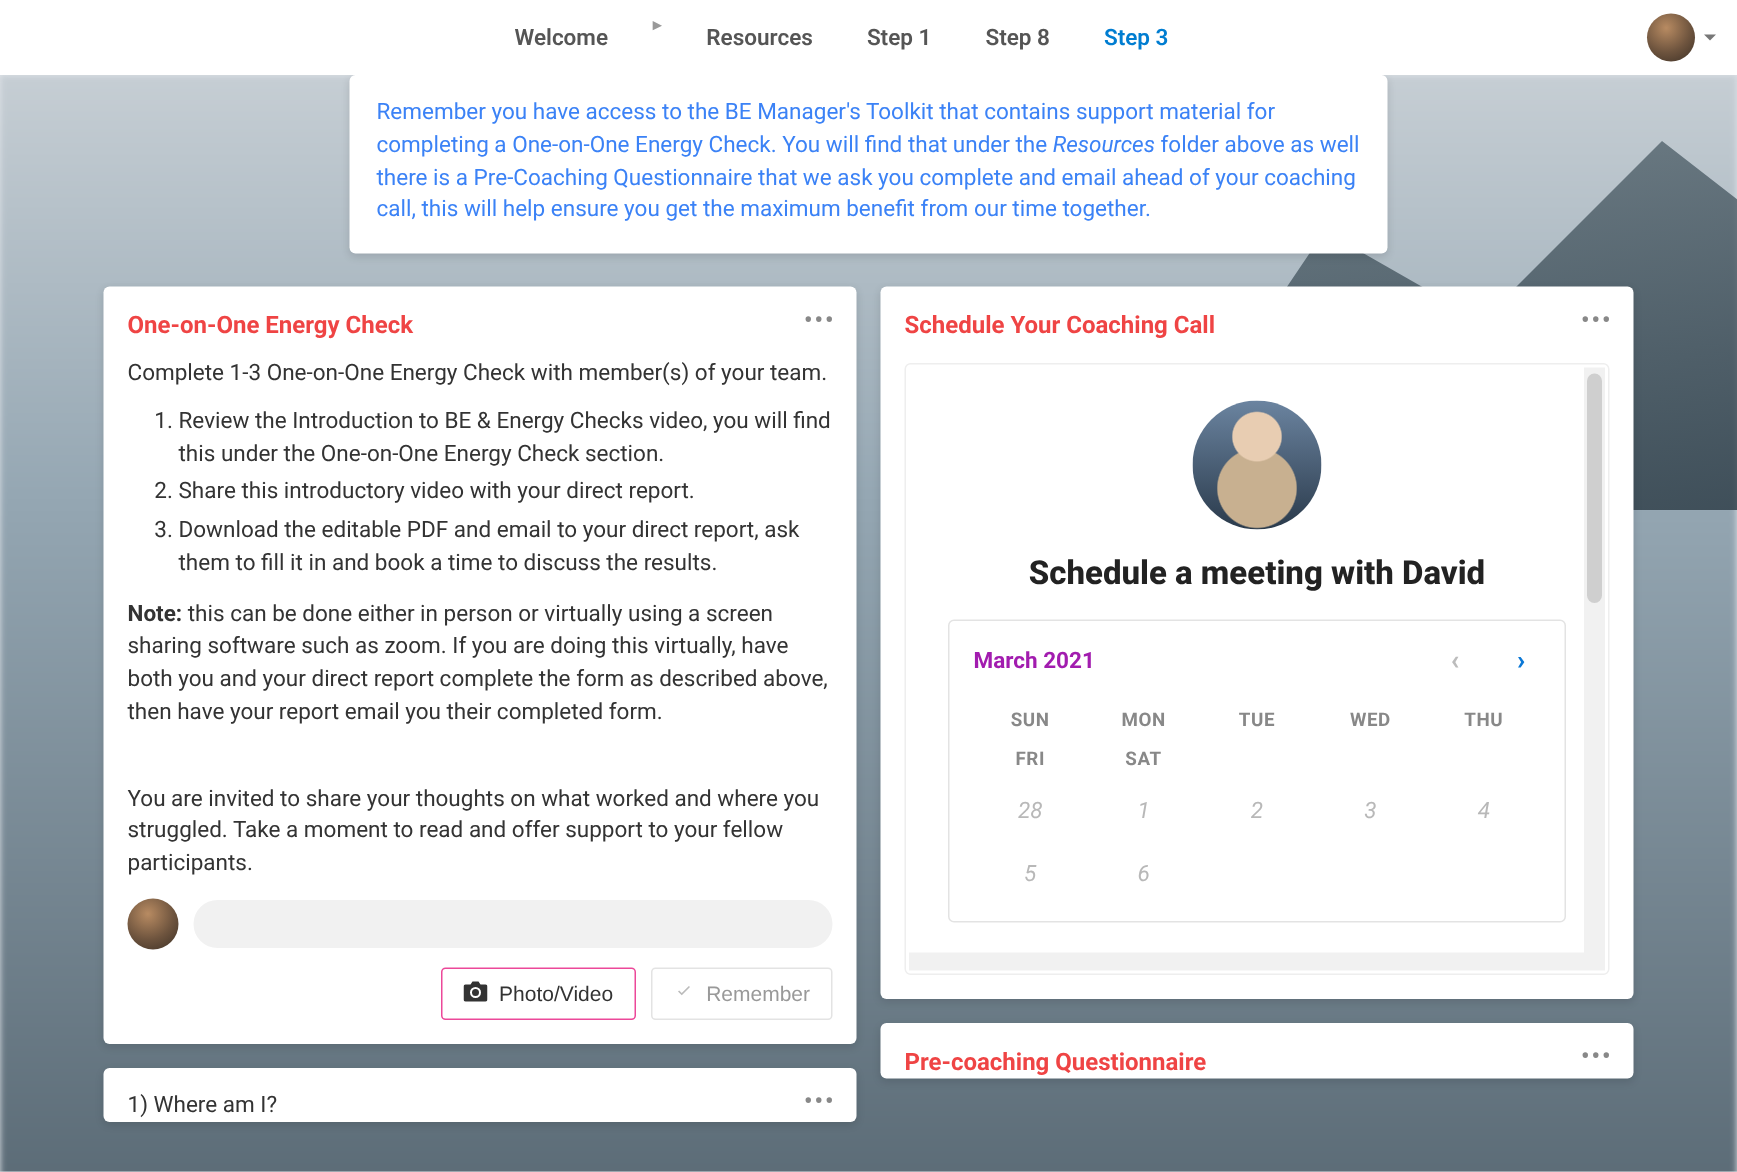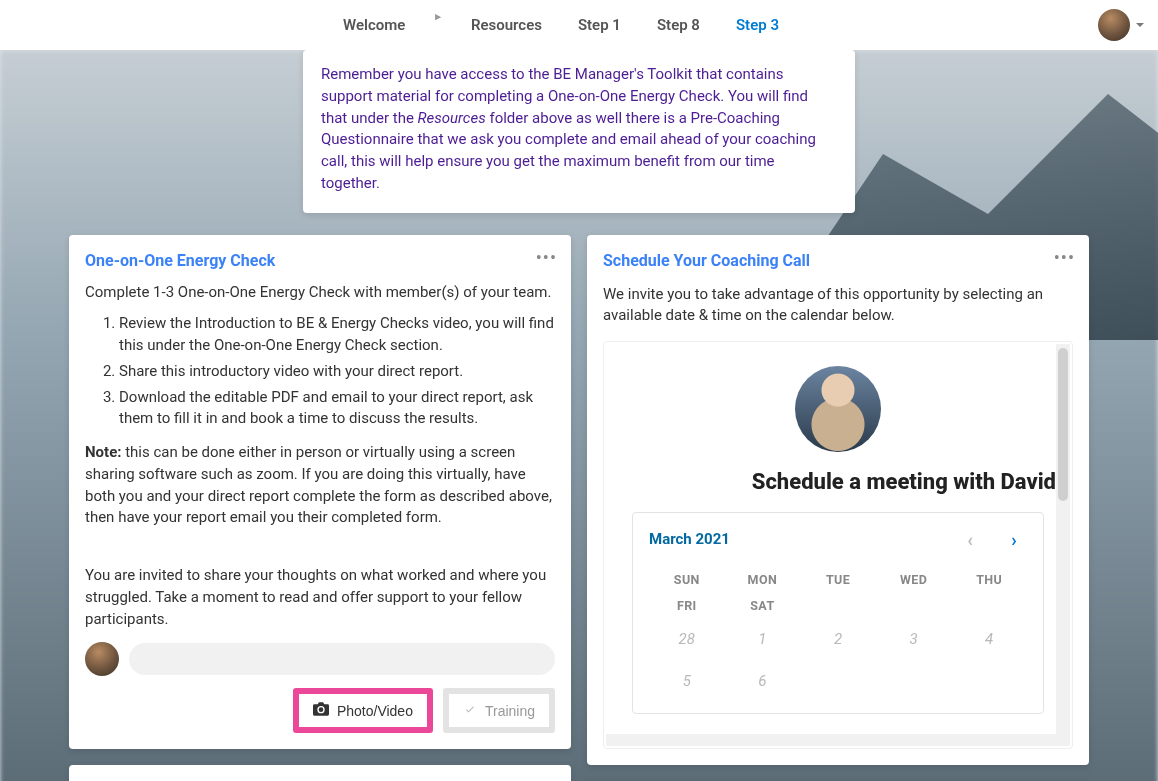--- a/index.html
+++ b/index.html
@@ -64,28 +64,28 @@
   
   .page {
     position: relative;
     z-index: 1;
     width: 1020px;
     margin: 0 auto;
     padding-top: 0;
   }
   .intro-card {
     background: #fff;
-    width: 552px;
+    width: 692px;
     margin: 0 auto;
     padding: 14px 18px 18px 18px;
     border-radius: 4px;
     box-shadow: 0 2px 6px rgba(0,0,0,.12);
     font-size: 15px;
     line-height: 1.45;
-    color:#4c1d95;
+    color:#3b82f6;
   }
   .intro-card .intro-resources { font-style: italic; }
   .cols {
     display: flex;
     gap: 16px;
     margin-top: 22px;
     align-items: flex-start;
   }
   .col-left, .col-right { flex: 1 1 50%; display: flex; flex-direction: column; gap: 16px; }
   .card {
@@ -95,21 +95,21 @@
     padding: 14px 16px 16px 16px;
     font-size: 15px;
     line-height: 1.45;
     color:#333;
     position: relative;
   }
   .card-title {
     font-size: 16px;
     font-weight: 700;
     margin-bottom: 10px;
-    color:#3b82f6;
+    color:#ef4444;
   }
   .card-dots {
     position: absolute; top: 10px; right: 14px;
     color:#888; font-size:18px; letter-spacing: 1px;
     cursor: pointer;
   }
   .card ol { list-style: decimal; margin: 10px 0 10px 34px; }
   .card ol li { margin-bottom: 4px; }
   .note-line { margin-top: 12px; }
   .note-line b { font-weight: 700; }
@@ -128,21 +128,21 @@
     flex:1;
     height:32px;
     background:#f1f1f1;
     border-radius:16px;
   }
   .composer-actions {
     margin-top: 12px;
     display:flex; justify-content:flex-end; gap:10px;
   }
   .btn {
-    border:6px solid #ec4899;
+    border:1px solid #ec4899;
     background:#fff;
     padding:8px 14px;
     font-size:14px;
     color:#333;
     display:flex; align-items:center; gap:8px;
     cursor:pointer;
     border-radius:3px;
   }
   .btn.publish { color:#999; border-color:#e3e3e3; }
   .cam-icon svg { width:16px; height:14px; }
@@ -169,34 +169,34 @@
   }
   .sched-avatar {
     width:86px; height:86px; border-radius:50%;
     margin: 0 auto 14px auto;
     background:
       radial-gradient(circle at 50% 28%, #e8cdb2 0 16px, transparent 17px),
       radial-gradient(circle at 50% 68%, #c8b090 0 26px, transparent 27px),
       linear-gradient(180deg,#6b84a0,#2a3a4b);
   }
   .sched-title {
-    font-size:22px; font-weight:800; text-align:right;
+    font-size:22px; font-weight:800; text-align:center;
     color:#222;
     margin-bottom:14px;
   }
   .cal {
     border:1px solid #e3e3e3; border-radius:4px;
     padding: 14px 16px 10px 16px;
     margin: 0 12px 18px 12px;
   }
   .cal-hdr {
     display:flex; align-items:center; justify-content:space-between;
     margin-bottom:14px;
   }
-  .cal-month { font-weight:700; color:#0369a1; font-size:15px; }
+  .cal-month { font-weight:700; color:#a21caf; font-size:15px; }
   .cal-navbtn {
     color:#0b78d6; font-size:18px; font-weight:800;
     width:26px; height:26px; display:flex; align-items:center; justify-content:center;
     cursor:pointer;
   }
   .cal-navbtn.prev { color:#bcbcbc; }
   .cal-dow, .cal-row {
     display:grid; grid-template-columns: repeat(5,1fr); text-align:center;
   }
   .cal-dow div { color:#888; font-size:12.5px; font-weight:700; letter-spacing:.4px; padding:4px 0; }
@@ -261,38 +261,37 @@
                 </svg>
             </span>
             <span>Photo/Video</span>
           </button>
           <button class="btn publish">
             <span class="check-icon">
               <svg viewBox="0 0 24 24">
                   <path fill="#bbb" d="M20 6L9 17l-5-5 1.5-1.5L9 14l9.5-9.5z"></path>
                 </svg>
             </span>
-            <span>Training</span>
+            <span>Remember</span>
           </button>
         </div>
       </div>
 
       <div class="card truncated">
         <div class="card-dots">•••</div>
         <p>1) Where am I?</p>
       </div>
 
     </div>
 
     <div class="col-right">
 
       <div class="card">
         <div class="card-dots">•••</div>
         <div class="card-title">Schedule Your Coaching Call</div>
-        <p style="margin-top:12px">We invite you to take advantage of this opportunity by selecting an available date &amp; time on the calendar below.</p>
 
         <div class="sched-wrap">
           <div class="sched-scroll">
             <div class="sched-scroll-thumb"></div>
           </div>
           <div class="sched-hscroll"></div>
           <div class="sched-avatar"></div>
           <div class="sched-title">Schedule a meeting with David</div>
           <div class="cal">
             <div class="cal-hdr">

